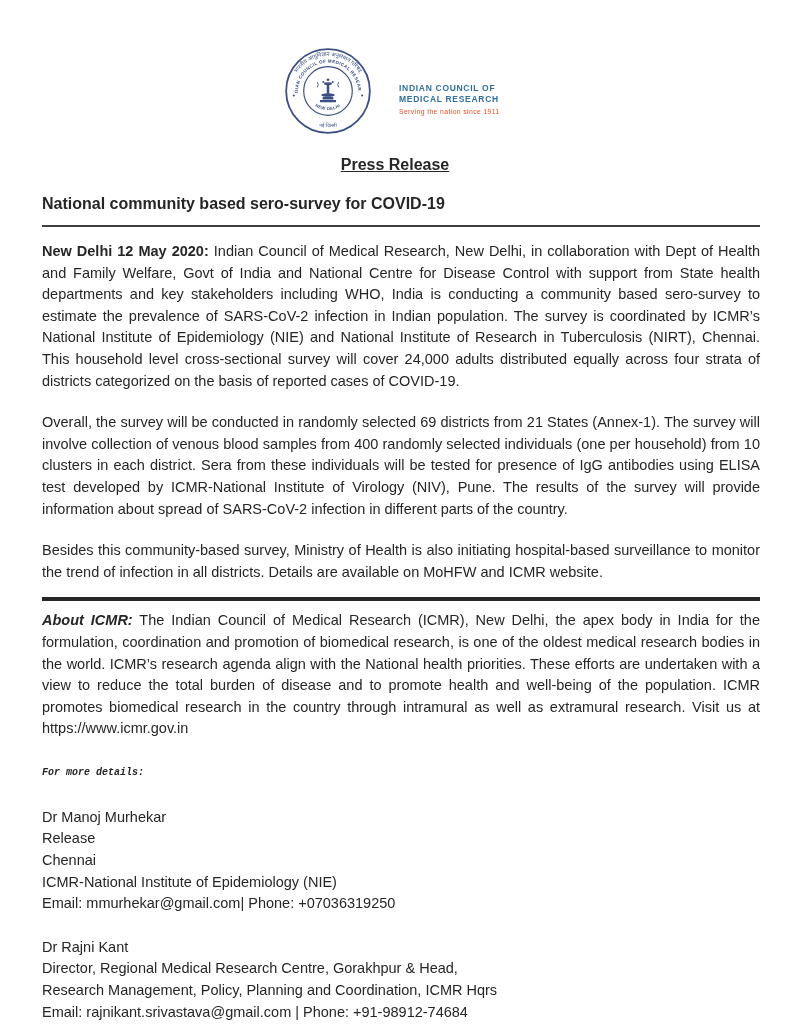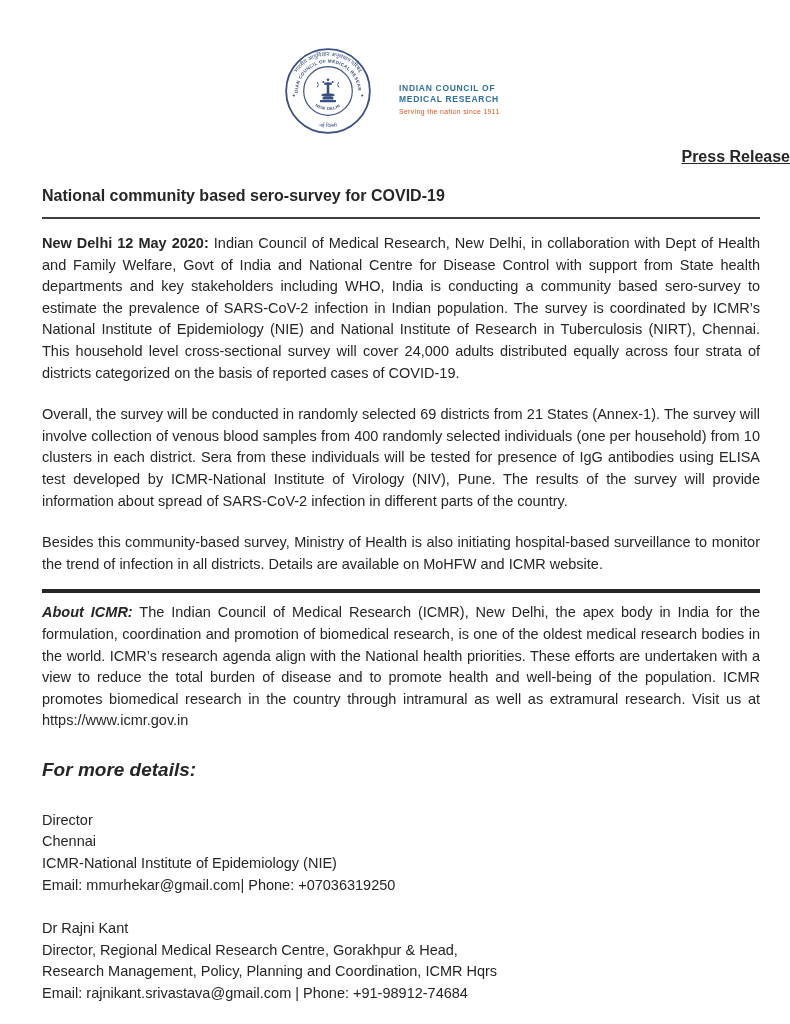--- a/index.html
+++ b/index.html
@@ -51,22 +51,22 @@
   }
   .tagline {
     margin-top: 3px;
     color: #e65125;
     font-size: 6.8px;
     letter-spacing: 0.4px;
   }
 
   
   .press-release {
-    margin-top: 12px;
-    text-align: right;
+    margin-top: 20px;
+    text-align: center;
     font-size: 16px;
     font-weight: bold;
     text-decoration: underline;
   }
   .doc-title {
     margin: 21px 0 0 0;
     text-align: left;
     font-size: 16px;
     font-weight: bold;
   }
@@ -80,23 +80,24 @@
   .para {
     margin: 14px 0 0 0;
     font-size: 14.5px;
     line-height: 21.6px;
     text-align: justify;
   }
   .para + .para { margin-top: 20px; }
   .about-para { margin-top: 9px; }
   .more-details {
     margin-top: 27px;
-    font-size: 19px;
+    font-size: 10px;
     font-weight: bold;
     font-style: italic;
+    font-family: Liberation Mono, monospace;
   }
   .contact { margin-top: 29px; font-size: 14.5px; line-height: 21.6px; }
   .contact.second { margin-top: 22px; }
   .contact div { white-space: nowrap; }
   .lead { font-weight: bold; }
   .lead-italic { font-weight: bold; font-style: italic; }
 
   
   .seal-txt { fill: #3b4f85; }
 </style>
@@ -165,21 +166,22 @@
 
     <p class="para"><span>Besides this community-based survey, Ministry of Health is also initiating hospital-based surveillance to monitor the trend of infection in all districts. Details are available on MoHFW and ICMR website.</span></p>
 
     <hr class="rule rule-thick">
 
     <p class="para about-para"><span class="lead-italic">About ICMR:</span><span> The Indian Council of Medical Research (ICMR), New Delhi, the apex body in India for the formulation, coordination and promotion of biomedical research, is one of the oldest medical research bodies in the world. ICMR’s research agenda align with the National health priorities. These efforts are undertaken with a view to reduce the total burden of disease and to promote health and well-being of the population. ICMR promotes biomedical research in the country through intramural as well as extramural research. Visit us at https://www.icmr.gov.in</span></p>
 
     <div class="more-details">For more details:</div>
 
     <div class="contact">
-      <div>Director</div>
+      <div>Dr Manoj Murhekar</div>
+      <div>Release</div>
       <div>Chennai</div>
       <div>ICMR-National Institute of Epidemiology (NIE)</div>
       <div>Email: mmurhekar@gmail.com| Phone: +07036319250</div>
     </div>
 
     <div class="contact second">
       <div>Dr Rajni Kant</div>
       <div>Director, Regional Medical Research Centre, Gorakhpur &amp; Head,</div>
       <div>Research Management, Policy, Planning and Coordination, ICMR Hqrs</div>
       <div>Email: rajnikant.srivastava@gmail.com | Phone: +91-98912-74684</div>

